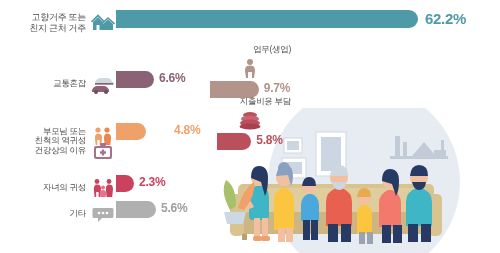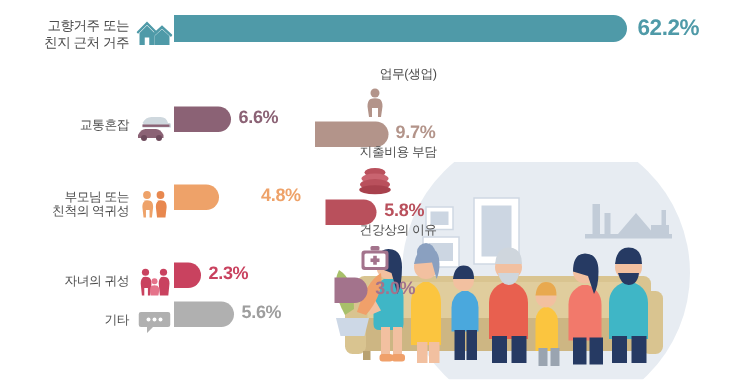--- a/index.html
+++ b/index.html
@@ -210,36 +210,32 @@
           <circle cx="16" cy="4" r="2.6" fill="#e8884f"></circle>
           <path d="M13.5 8 q2.5 -1 5 0 q1.6 1 1.6 4 l-0.8 7 l-5.6 0 l-0.8 -7 q0 -3 1.6 -4 Z" fill="#e8884f"></path>
         </svg>
       </div>
       <div class="barwrap">
         <div class="bar" style="width:30px;background:#eea269;"></div>
         <div class="pct" style="color:#eea269;margin-left:28px;">4.8%</div>
       </div>
     </div>
 
-    <div class="row" style="top:149px;flex-direction:column;">
+    <div class="row" style="top:138px;">
       <div class="label">
         <span>건강상의 이유</span>
       </div>
       <div class="icon">
         <svg width="24" height="20" viewBox="0 0 24 20">
           <rect x="9" y="2" width="6" height="3" rx="1" fill="#a3738c"></rect>
           <rect x="3" y="5" width="18" height="13" rx="2" fill="#a3738c"></rect>
           <rect x="5" y="7" width="14" height="9" rx="1" fill="#ffffff"></rect>
           <rect x="10.8" y="8.5" width="2.4" height="6" fill="#a3738c"></rect>
           <rect x="9" y="10.3" width="6" height="2.4" fill="#a3738c"></rect>
         </svg>
-      </div>
-      <div class="barwrap">
-        <div class="bar" style="width:22px;background:#a3738c;"></div>
-        <div class="pct" style="color:#a3738c;">3.0%</div>
       </div>
     </div>
 
     <div class="row" style="top:175px;">
       <div class="label">
         <span>자녀의 귀성</span>
       </div>
       <div class="icon">
         <svg width="24" height="20" viewBox="0 0 24 20">
           <circle cx="6" cy="3.5" r="2.4" fill="#c9425f"></circle>

